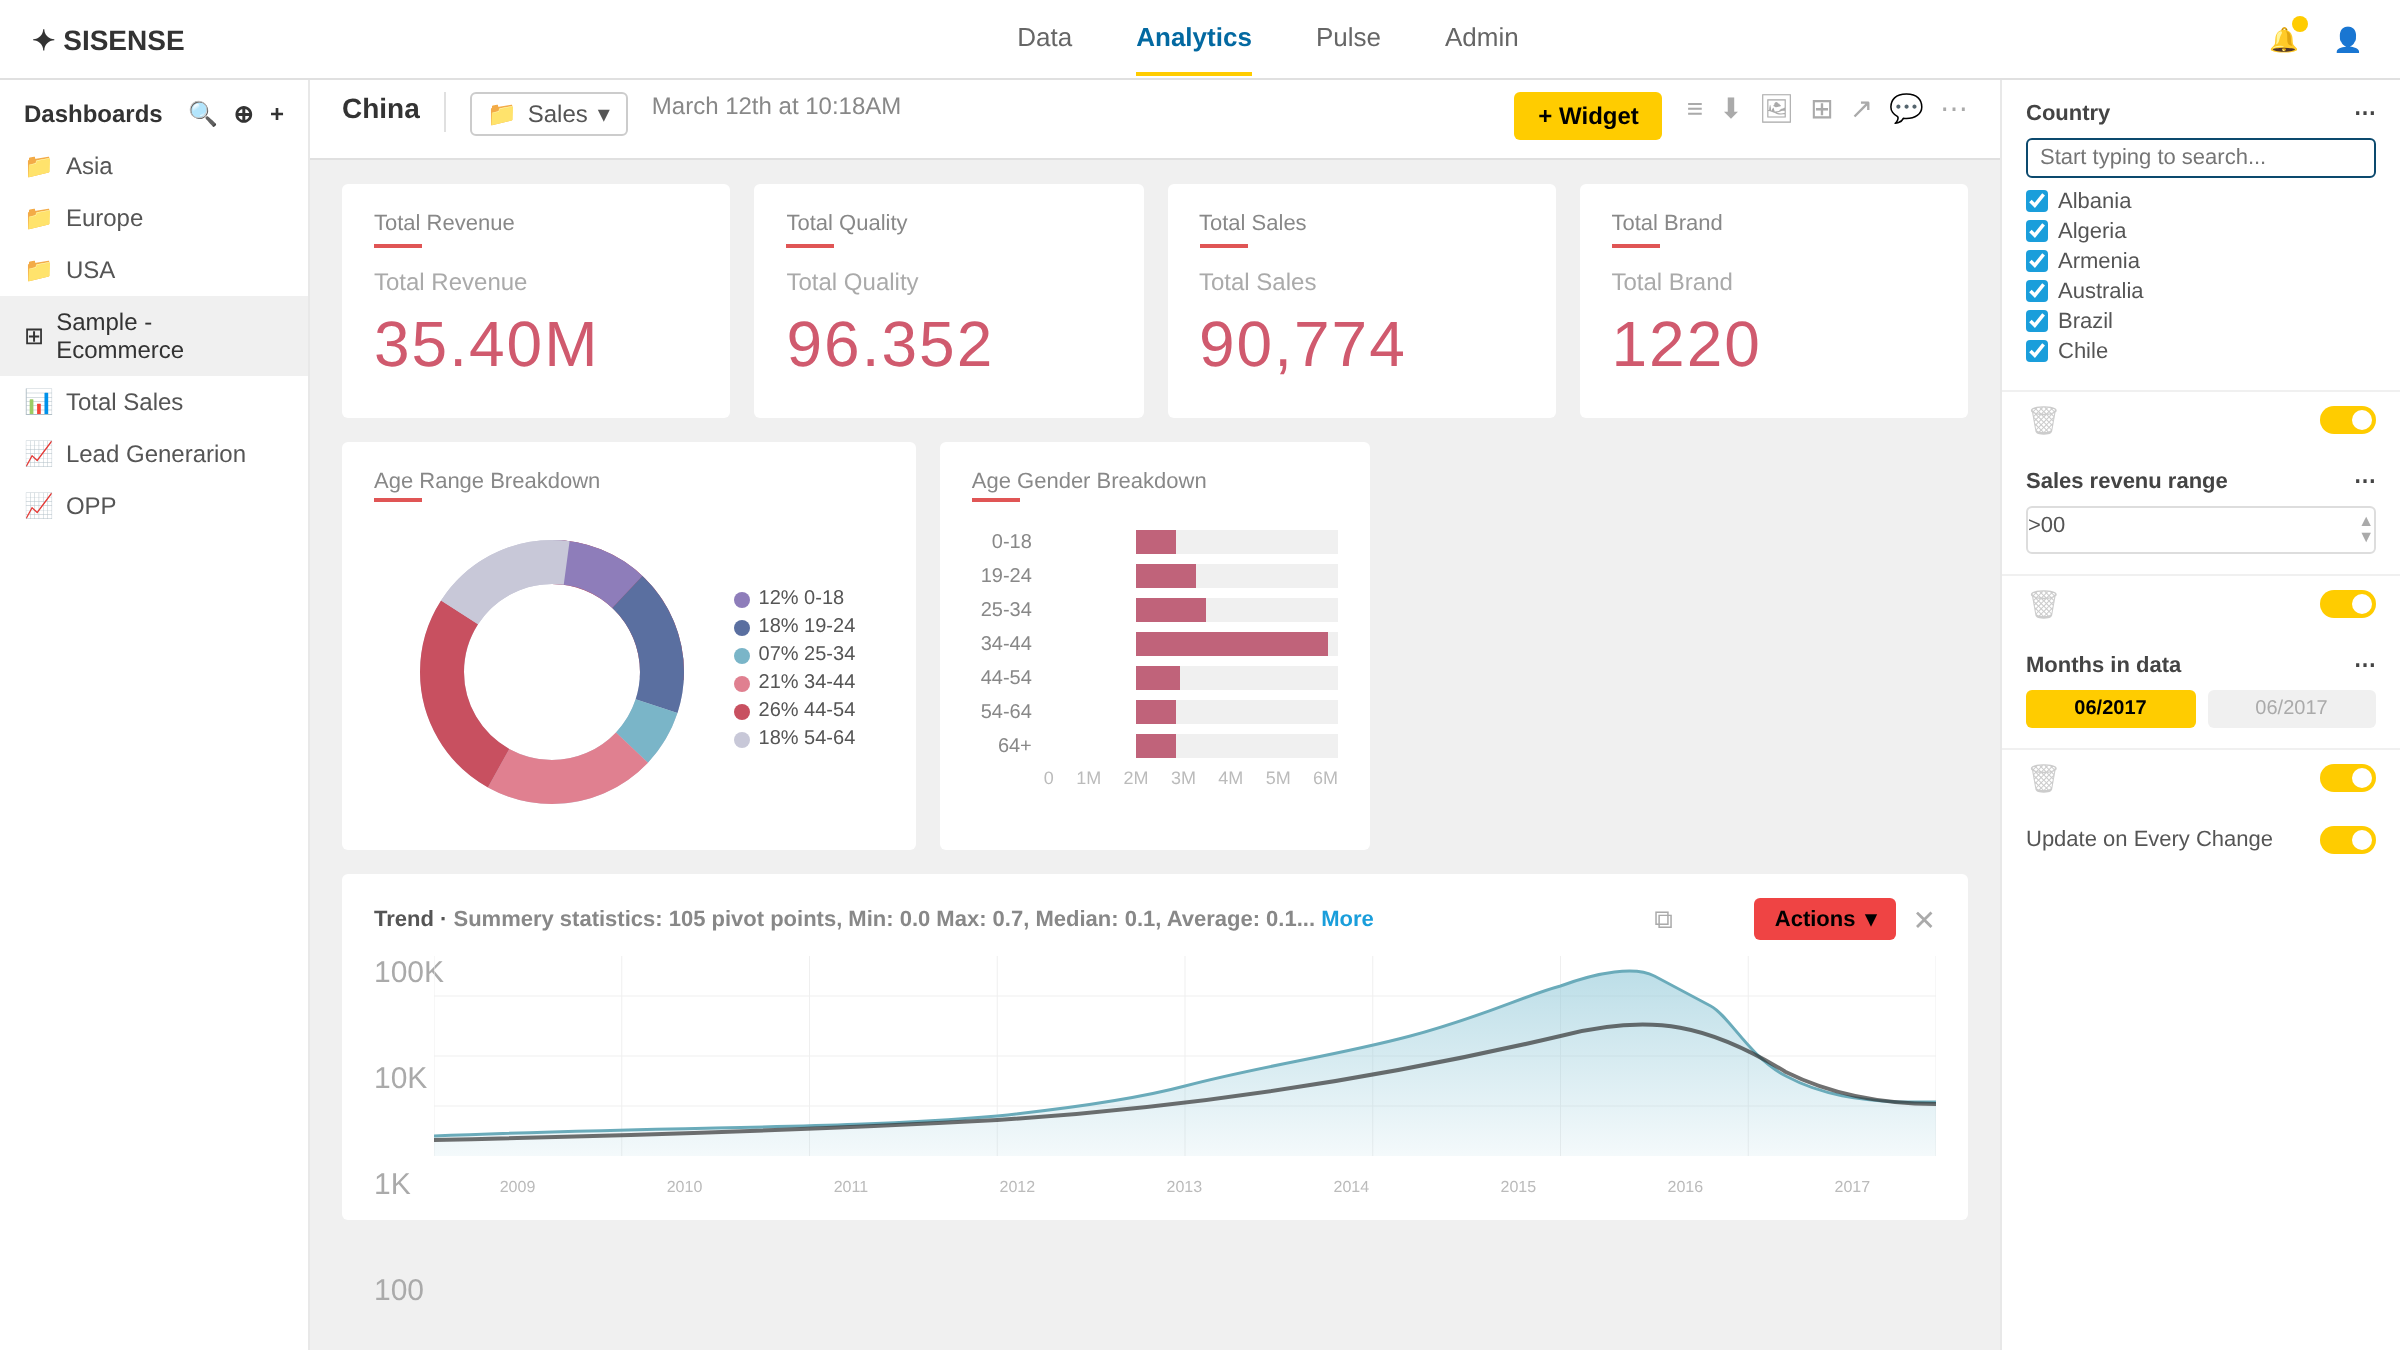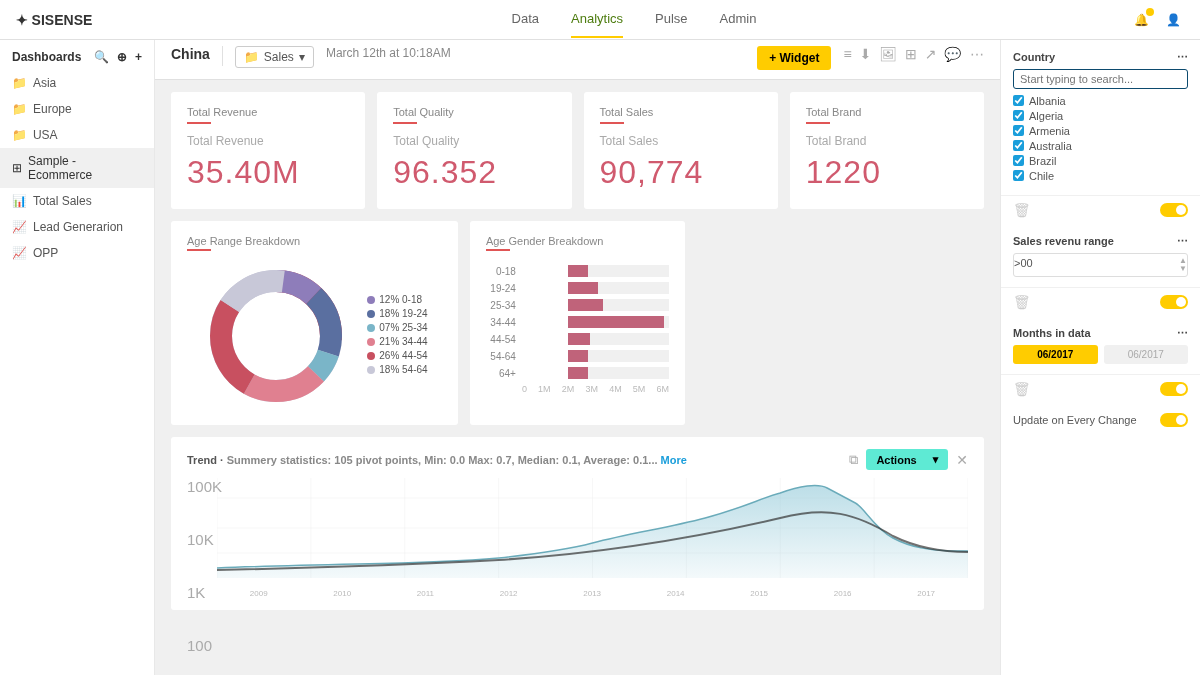--- a/index.html
+++ b/index.html
@@ -4,21 +4,21 @@
   <style>
     * { box-sizing: border-box; margin: 0; padding: 0; }
     body { font-family: 'Segoe UI', Arial, sans-serif; font-size: 12px; background: #f0f0f0; color: #333; display: flex; flex-direction: column; height: 675px; overflow: hidden; }
 
     
     .top-nav { background: #fff; border-bottom: 1px solid #e0e0e0; display: flex; align-items: center; height: 40px; padding: 0 16px; flex-shrink: 0; }
     .logo { display: flex; align-items: center; margin-right: 40px; }
     .logo svg { height: 18px; }
     .nav-links { display: flex; gap: 32px; flex: 1; justify-content: center; }
     .nav-link { font-size: 13px; color: #666; text-decoration: none; padding: 10px 0; cursor: pointer; }
-    .nav-link.active { color: #4d7c0f; border-bottom: 2px solid #ffcc00; font-weight: 400; }
+    .nav-link.active { color: #0369a1; border-bottom: 2px solid #ffcc00; font-weight: 700; }
     .nav-right { display: flex; align-items: center; gap: 12px; }
     .nav-icon { width: 20px; height: 20px; display: flex; align-items: center; justify-content: center; cursor: pointer; color: #666; position: relative; }
     .notif-badge { position: absolute; top: -2px; right: -2px; background: #ffcc00; border-radius: 50%; width: 8px; height: 8px; }
 
     
     .main-layout { display: flex; flex: 1; overflow: hidden; }
 
     
     .sidebar { width: 155px; background: #fff; border-right: 1px solid #e8e8e8; display: flex; flex-direction: column; flex-shrink: 0; overflow-y: auto; }
     .sidebar-header { padding: 10px 12px 6px; font-size: 12px; font-weight: 600; color: #333; display: flex; align-items: center; justify-content: space-between; }
@@ -70,21 +70,21 @@
     .bar-fill { height: 100%; background: #c0637a; }
     .bar-axis { display: flex; justify-content: space-between; font-size: 9px; color: #bbb; padding-left: 36px; margin-top: 2px; }
 
     
     .trend-card { background: #fff; border-radius: 3px; padding: 12px 16px; }
     .trend-header { display: flex; align-items: center; justify-content: space-between; margin-bottom: 8px; }
     .trend-title { font-size: 11px; color: #555; font-weight: bold; }
     .trend-title span { color: #888; }
     .trend-title .more { color: #1a9edb; cursor: pointer; }
     .trend-actions { display: flex; align-items: center; gap: 8px; }
-    .actions-btn { background: #5eead4; border: none; border-radius: 3px; padding: 4px 10px; font-size: 11px; font-weight: 600; cursor: pointer; display: flex; align-items: center; gap: 16px; }
+    .actions-btn { background: #ef4444; border: none; border-radius: 3px; padding: 4px 10px; font-size: 11px; font-weight: 600; cursor: pointer; display: flex; align-items: center; gap: 5px; margin-left: 33px; }
     .close-btn { color: #aaa; cursor: pointer; font-size: 14px; }
     .trend-chart-area { position: relative; height: 120px; background: #fff; }
     .trend-y-labels { position: absolute; left: 0; top: 0; bottom: 20px; display: flex; flex-direction: column; justify-content: space-between; font-size: 15px; color: #aaa; width: 30px; gap: 36px; }
     .trend-svg-wrap { position: absolute; left: 30px; right: 0; top: 0; bottom: 20px; }
 
     
     .right-panel { width: 200px; background: #fff; border-left: 1px solid #e8e8e8; overflow-y: auto; flex-shrink: 0; }
     .filter-section { border-bottom: 1px solid #f0f0f0; padding: 10px 12px; }
     .filter-title { font-size: 11px; font-weight: 600; color: #444; display: flex; align-items: center; justify-content: space-between; margin-bottom: 6px; }
     .search-input { width: 100%; border: 1px solid #0c4a6e; border-radius: 3px; padding: 3px 6px; font-size: 11px; color: #aaa; margin-bottom: 6px; }

